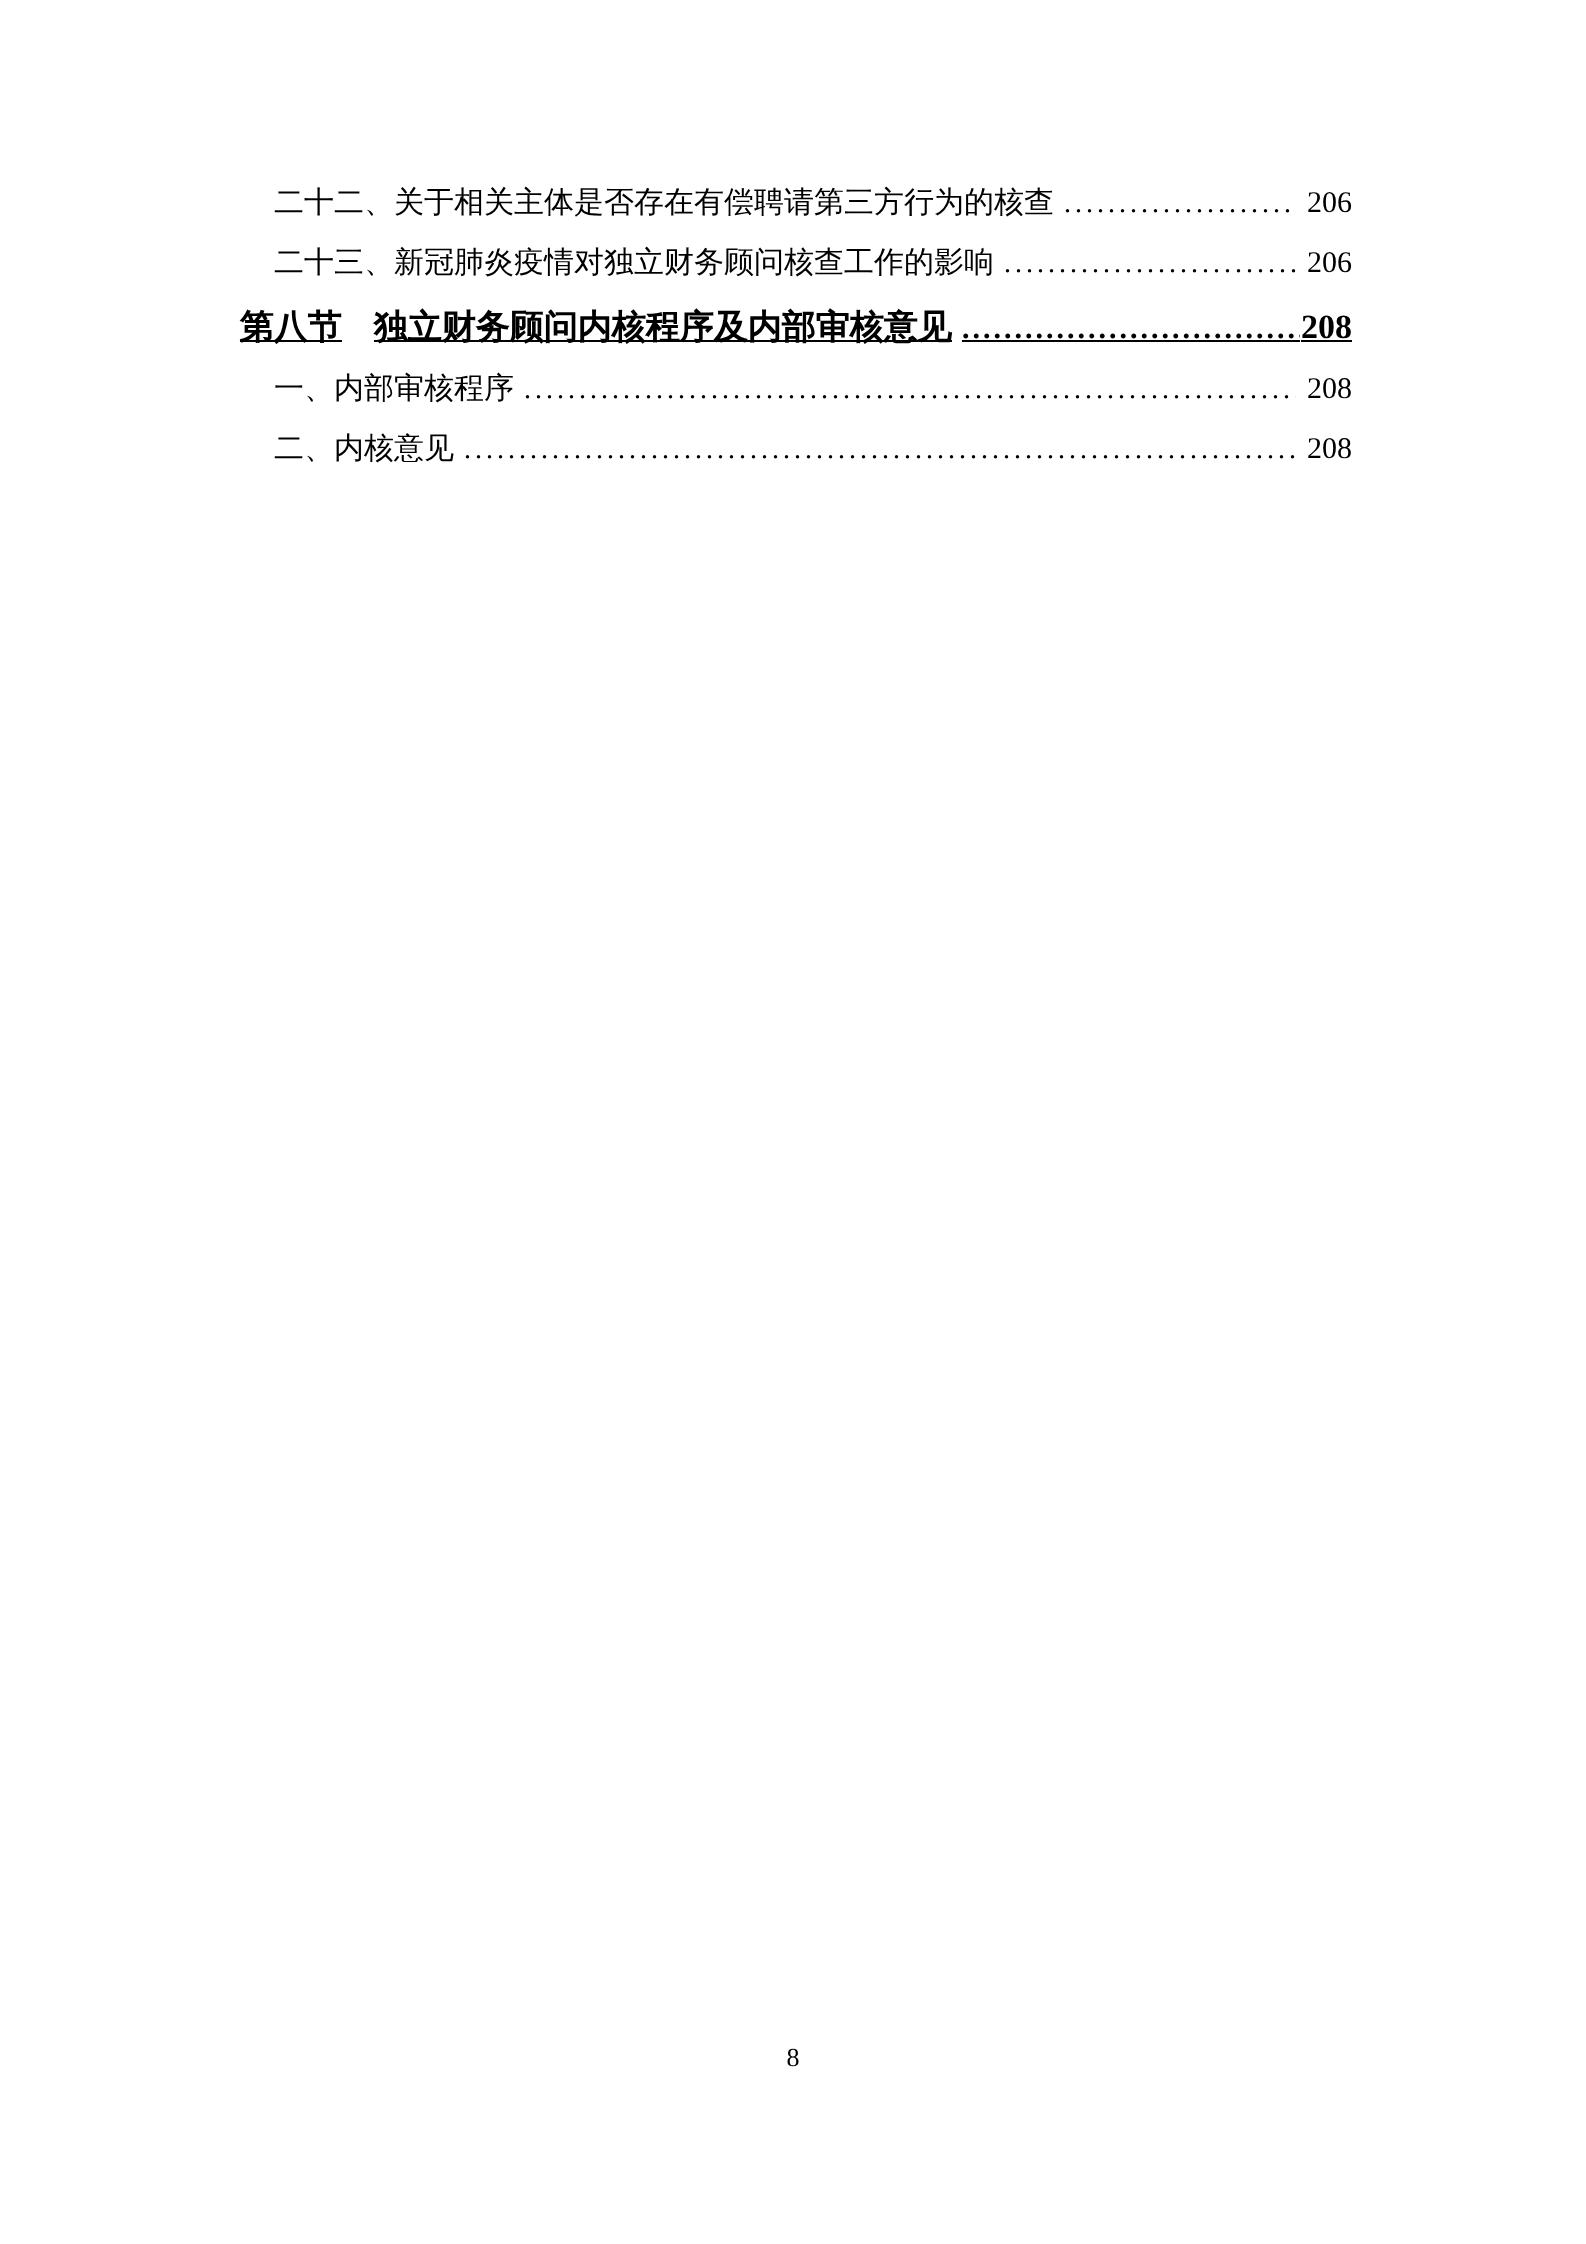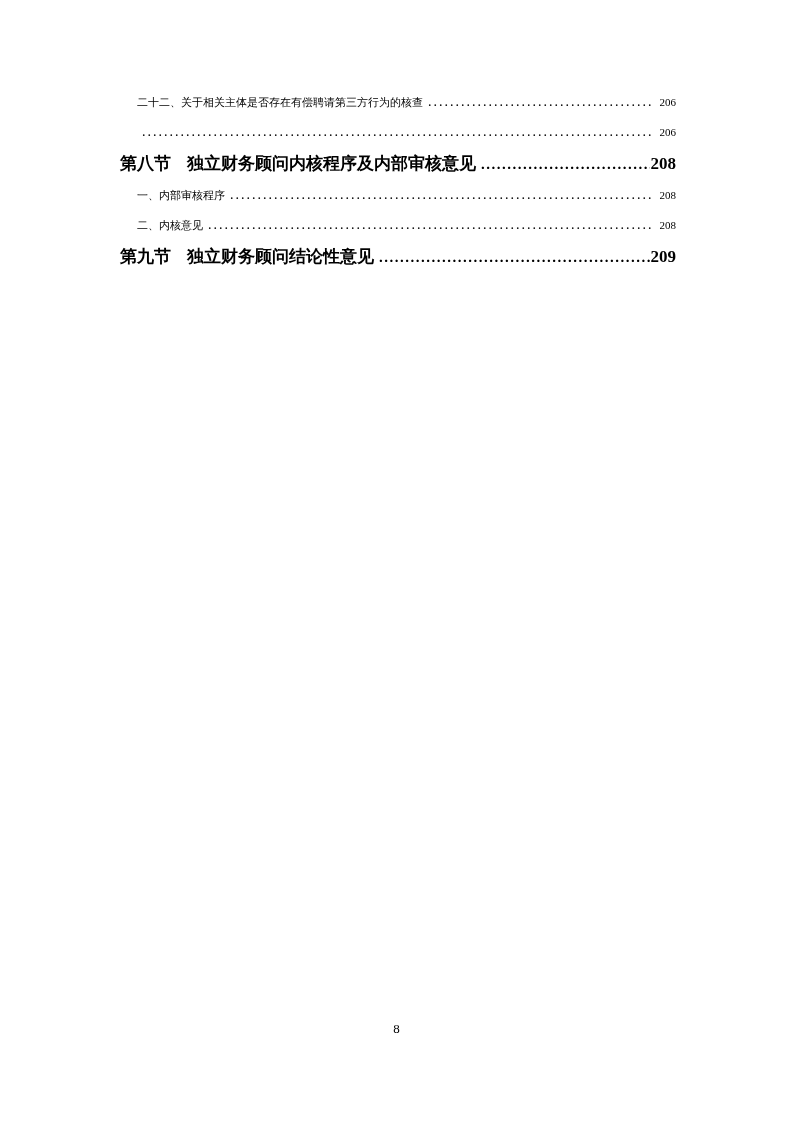--- a/index.html
+++ b/index.html
@@ -24,28 +24,29 @@
     width: 556px;
   }
   .toc-row {
     display: flex;
     align-items: baseline;
     white-space: nowrap;
   }
   .toc-row.sub {
     height: 30px;
     line-height: 30px;
-    font-size: 11px;
+    font-size: 15px;
     padding-left: 17px;
   }
   .toc-row.section {
     height: 33px;
     line-height: 33px;
     font-size: 17px;
     font-weight: bold;
+    text-decoration: underline;
   }
   .label { flex: 0 0 auto; }
   .section .num { margin-right: 16px; }
   .dots {
     flex: 1 1 auto;
     min-width: 0;
     overflow: hidden;
     white-space: nowrap;
     margin-left: 5px;
   }
@@ -74,20 +75,21 @@
 
   <div class="toc">
 
     <div class="toc-row sub">
       <span class="label">二十二、关于相关主体是否存在有偿聘请第三方行为的核查</span>
       <span class="dots"></span>
       <span class="pagenum">206</span>
     </div>
 
     <div class="toc-row sub">
+      <span class="label">二十三、新冠肺炎疫情对独立财务顾问核查工作的影响</span>
       <span class="dots"></span>
       <span class="pagenum">206</span>
     </div>
 
     <div class="toc-row section">
       <span class="label">
         <span class="num">第八节</span><span class="title">独立财务顾问内核程序及内部审核意见</span>
       </span>
       <span class="dots"></span>
       <span class="pagenum">208</span>
@@ -98,27 +100,20 @@
       <span class="dots"></span>
       <span class="pagenum">208</span>
     </div>
 
     <div class="toc-row sub">
       <span class="label">二、内核意见</span>
       <span class="dots"></span>
       <span class="pagenum">208</span>
     </div>
 
-    <div class="toc-row section">
-      <span class="label">
-        <span class="num">第九节</span><span class="title">独立财务顾问结论性意见</span>
-      </span>
-      <span class="dots"></span>
-      <span class="pagenum">209</span>
-    </div>
 
   </div>
 
   <div class="footer">
     <span>8</span>
   </div>
 
 </div>
 
 </body></html>

